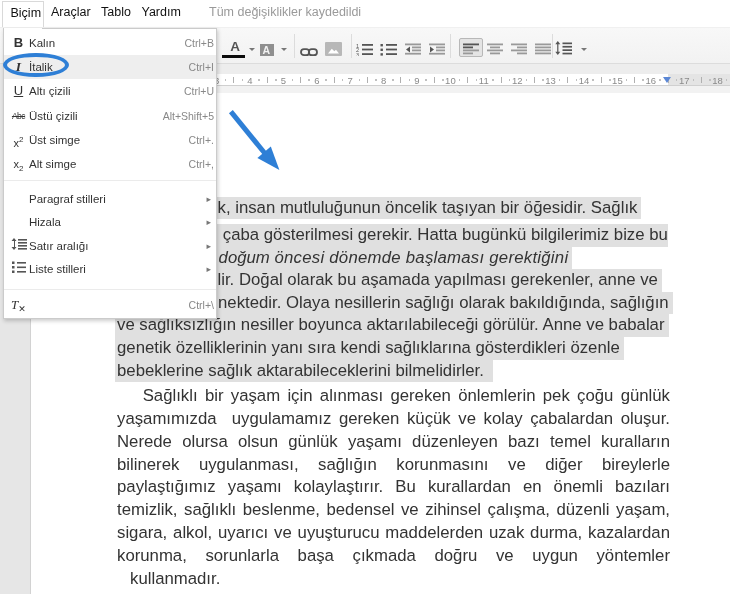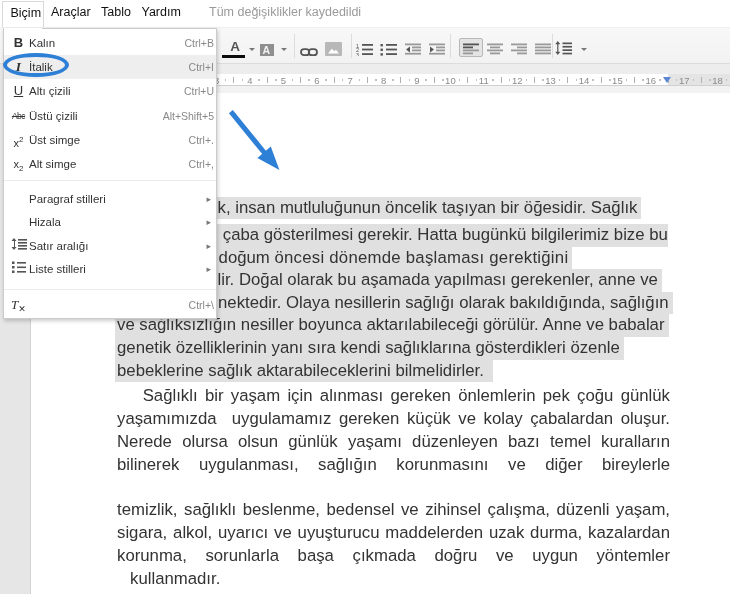--- a/index.html
+++ b/index.html
@@ -229,30 +229,31 @@
     <div class="rdot" style="left:692.5px"></div>
     <div class="rbar" style="left:700.9px"></div>
     <div class="rdot" style="left:709.2px"></div>
     <div class="rnum" style="left:707.6px">18</div>
     <div class="rdot" style="left:725.9px"></div>
   <div id="rmarker"></div>
   <div id="doc"></div>
   <div id="canvasL"></div>
   <div class="dl" style="left:112.5px;top:178.57px;margin-top:18px;"><span class="hl" style="padding-left:105px;padding-right:4px;">k, insan mutluluğunun öncelik taşıyan bir öğesidir. Sağlık</span></div>
     <div class="dl" style="left:117.8px;top:223.87px;"><span class="hl" style="padding-left:105px;">çaba gösterilmesi gerekir. Hatta bugünkü bilgilerimiz bize bu</span></div>
-    <div class="dl" style="left:113.6px;top:246.52px;"><span class="hl" style="padding-left:105px;padding-right:4px;">doğum <span style="letter-spacing:0.25px">öncesi dönemde başlaması gerektiğini</span></span></div>
+    <div class="dl" style="left:113.6px;top:246.52px;"><span class="hl" style="padding-left:105px;padding-right:4px;font-style:italic;">doğum <span style="letter-spacing:0.25px">öncesi dönemde başlaması gerektiğini</span></span></div>
     <div class="dl" style="left:112.5px;top:269.17px;"><span class="hl" style="padding-left:105px;padding-right:4px;">lir. Doğal olarak bu aşamada yapılması gerekenler, anne ve</span></div>
     <div class="dl" style="left:113.0px;top:291.82px;"><span class="hl" style="padding-left:105px;padding-right:4px;">nektedir. Olaya nesillerin sağlığı olarak bakıldığında, sağlığın</span></div>
     <div class="dl" style="left:117.0px;top:314.47px;"><span class="hl" style="padding-left:2.5px;margin-left:-2.5px;padding-right:4px;">ve sağlıksızlığın nesiller boyunca aktarılabileceği görülür. Anne ve babalar</span></div>
     <div class="dl" style="left:117.0px;top:337.12px;"><span class="hl" style="padding-left:2.5px;margin-left:-2.5px;padding-right:4px;">genetik özelliklerinin yanı sıra kendi sağlıklarına gösterdikleri özenle</span></div>
     <div class="dl" style="left:117.0px;top:359.77px;"><span class="hl" style="padding-left:2.5px;margin-left:-2.5px;padding-right:9px;">bebeklerine sağlık aktarabileceklerini bilmelidirler.</span></div>
   <div class="dl" style="left:117px;top:407.92px;width:553px;line-height:22.85px;height:22.85px;text-align:justify;text-align-last:justify;">yaşamımızda &nbsp;uygulamamız gereken küçük ve kolay çabalardan oluşur.</div>
     <div class="dl" style="left:117px;top:385.07px;width:553px;line-height:22.85px;height:22.85px;text-align:justify;text-align-last:justify;text-indent:25.7px;">Sağlıklı bir yaşam için alınması gereken önlemlerin pek çoğu günlük</div>
     <div class="dl" style="left:117px;top:430.77px;width:553px;line-height:22.85px;height:22.85px;text-align:justify;text-align-last:justify;">Nerede olursa olsun günlük yaşamı düzenleyen bazı temel kuralların</div>
     <div class="dl" style="left:117px;top:453.62px;width:553px;line-height:22.85px;height:22.85px;text-align:justify;text-align-last:justify;">bilinerek uygulanması, sağlığın korunmasını ve diğer bireylerle</div>
+    <div class="dl" style="left:117px;top:476.47px;width:553px;line-height:22.85px;height:22.85px;text-align:justify;text-align-last:justify;">paylaştığımız yaşamı kolaylaştırır. Bu kurallardan en önemli bazıları</div>
     <div class="dl" style="left:117px;top:499.32px;width:553px;line-height:22.85px;height:22.85px;text-align:justify;text-align-last:justify;">temizlik, sağlıklı beslenme, bedensel ve zihinsel çalışma, düzenli yaşam,</div>
     <div class="dl" style="left:117px;top:522.17px;width:553px;line-height:22.85px;height:22.85px;text-align:justify;text-align-last:justify;">sigara, alkol, uyarıcı ve uyuşturucu maddelerden uzak durma, kazalardan</div>
     <div class="dl" style="left:117px;top:545.02px;width:553px;line-height:22.85px;height:22.85px;text-align:justify;text-align-last:justify;">korunma, sorunlarla başa çıkmada doğru ve uygun yöntemler</div>
     <div class="dl" style="left:130px;top:567.87px;width:553px;line-height:22.85px;height:22.85px;">kullanmadır.</div>
   <div id="menu">
     <div class="mrow" style="top:1.9px;">
         <span class="mi" style="font-weight:bold;font-size:13px;">B</span>
         <span class="mlabel">Kalın</span>
         <span class="msc">Ctrl+B</span>
       </div>

